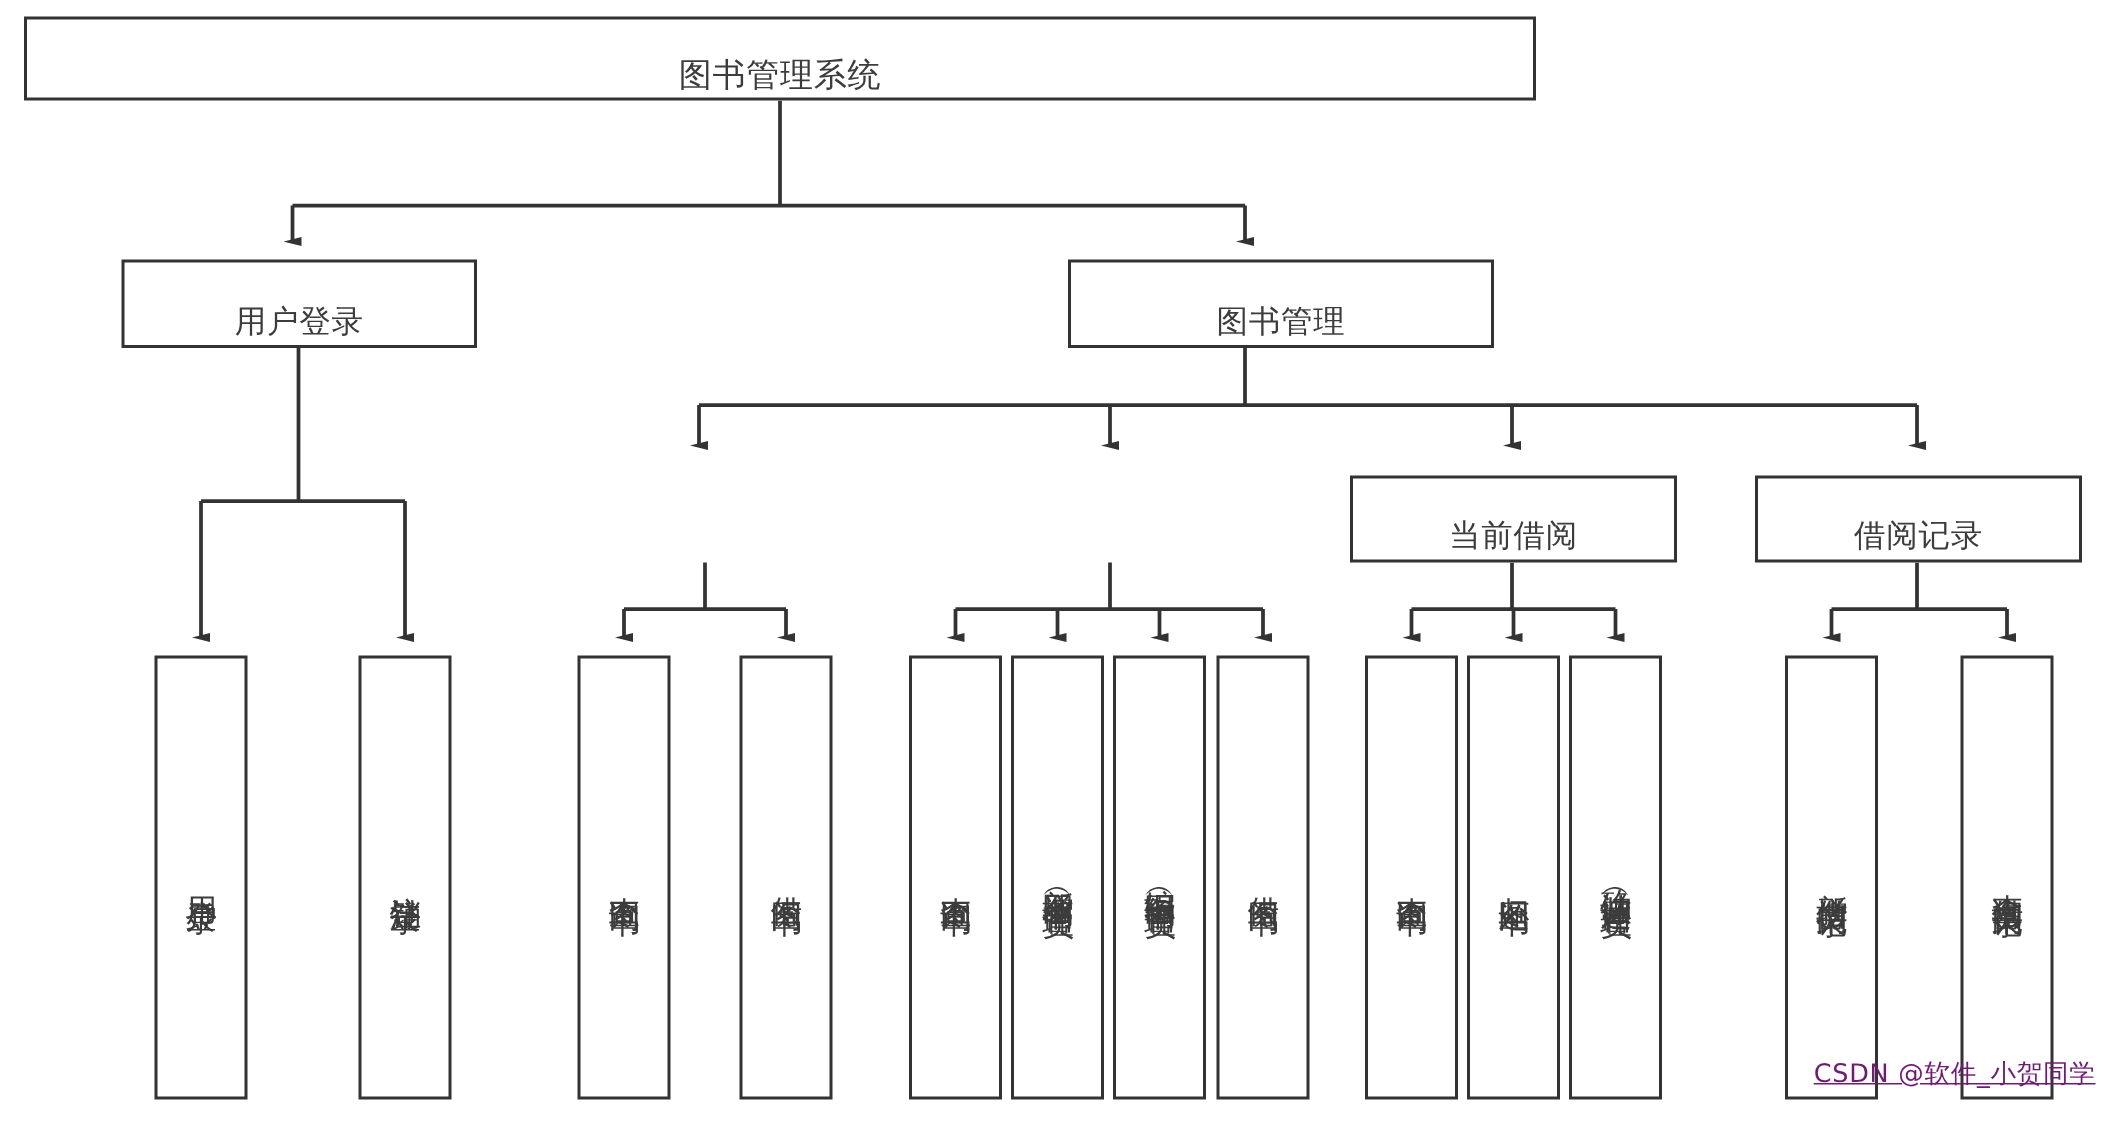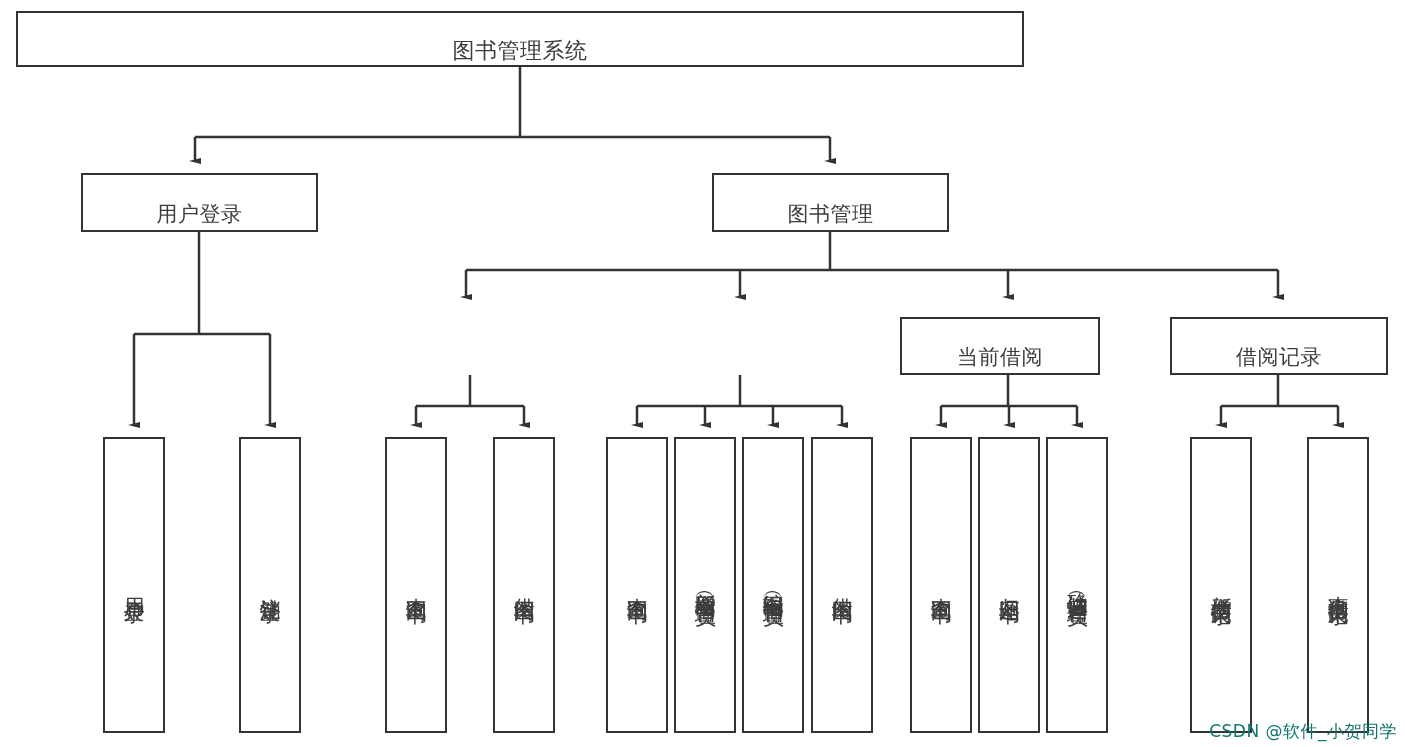--- a/index.html
+++ b/index.html
@@ -51,26 +51,27 @@
     text-orientation: upright;
     font-size: 21px;
     color: #3c3c3c;
     line-height: 1.08;
     letter-spacing: 2px;
     white-space: nowrap;
   }
   .watermark {
     position: absolute;
     right: 8px;
-    bottom: 4px;
+    bottom: 20px;
     font-size: 17px;
-    color: #0f766e;
+    color: #701a75;
     white-space: nowrap;
     letter-spacing: 0.5px;
     pointer-events: none;
+    text-decoration: underline;
   }
 </style>
 </head>
 <body>
 
 <div id="canvas">
 
   <svg id="diagram-svg" viewBox="0 0 1405 747" xmlns="http://www.w3.org/2000/svg">
     <defs>
       <marker id="arrow" markerWidth="10" markerHeight="12" refX="3" refY="6" orient="auto" markerUnits="userSpaceOnUse">
@@ -121,25 +122,25 @@
     </g>
   </svg>
 
   <div class="node-box root" style="left:16px; top:11px; width:1008px; height:56px;">
     <span class="node-label-h">图书管理系统</span>
   </div>
 
   <div class="node-box" style="left:81px; top:173px; width:237px; height:59px;">
     <span class="node-label-h">用户登录</span>
   </div>
-  <div class="node-box" style="left:712px; top:173px; width:237px; height:59px;">
+  <div class="node-box" style="left:712px; top:173px; width:284px; height:59px;">
     <span class="node-label-h">图书管理</span>
   </div>
 
-  <div class="node-box" style="left:900px; top:317px; width:200px; height:58px;">
+  <div class="node-box" style="left:900px; top:317px; width:218px; height:58px;">
     <span class="node-label-h">当前借阅</span>
   </div>
   <div class="node-box" style="left:1170px; top:317px; width:218px; height:58px;">
     <span class="node-label-h">借阅记录</span>
   </div>
 
   <div class="node-box leaf" style="left:103px; top:437px; width:62px; height:296px;">
     <span class="node-label-v">用户登录</span>
   </div>
   <div class="node-box leaf" style="left:239px; top:437px; width:62px; height:296px;">

